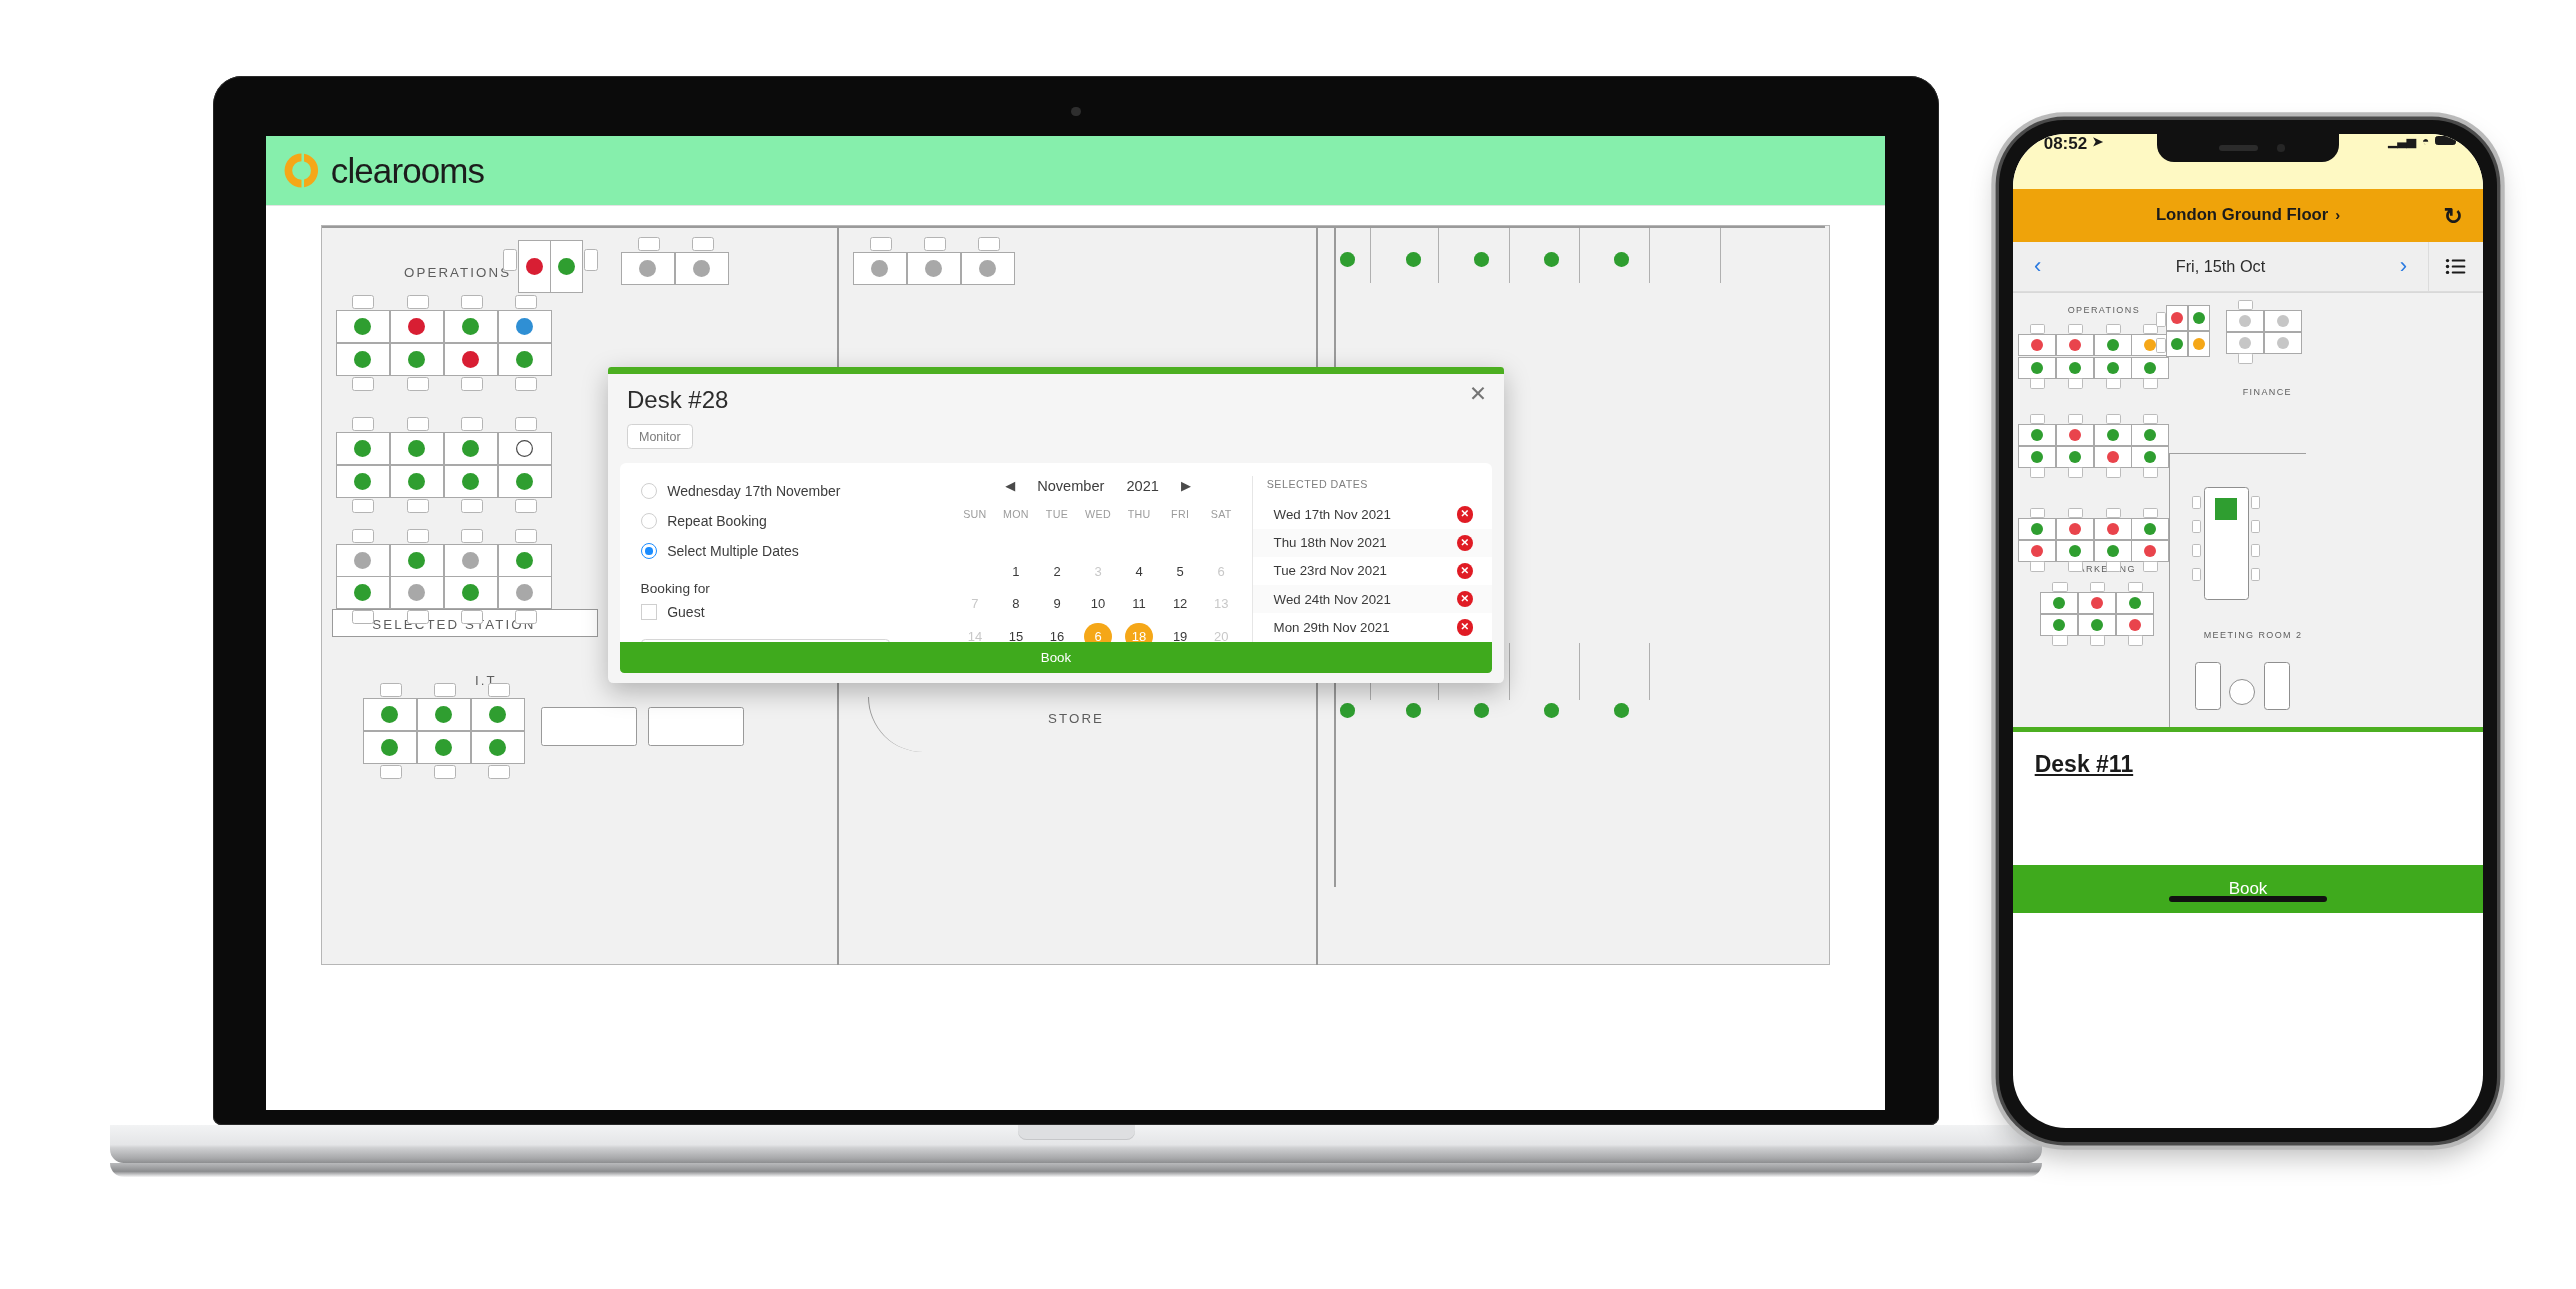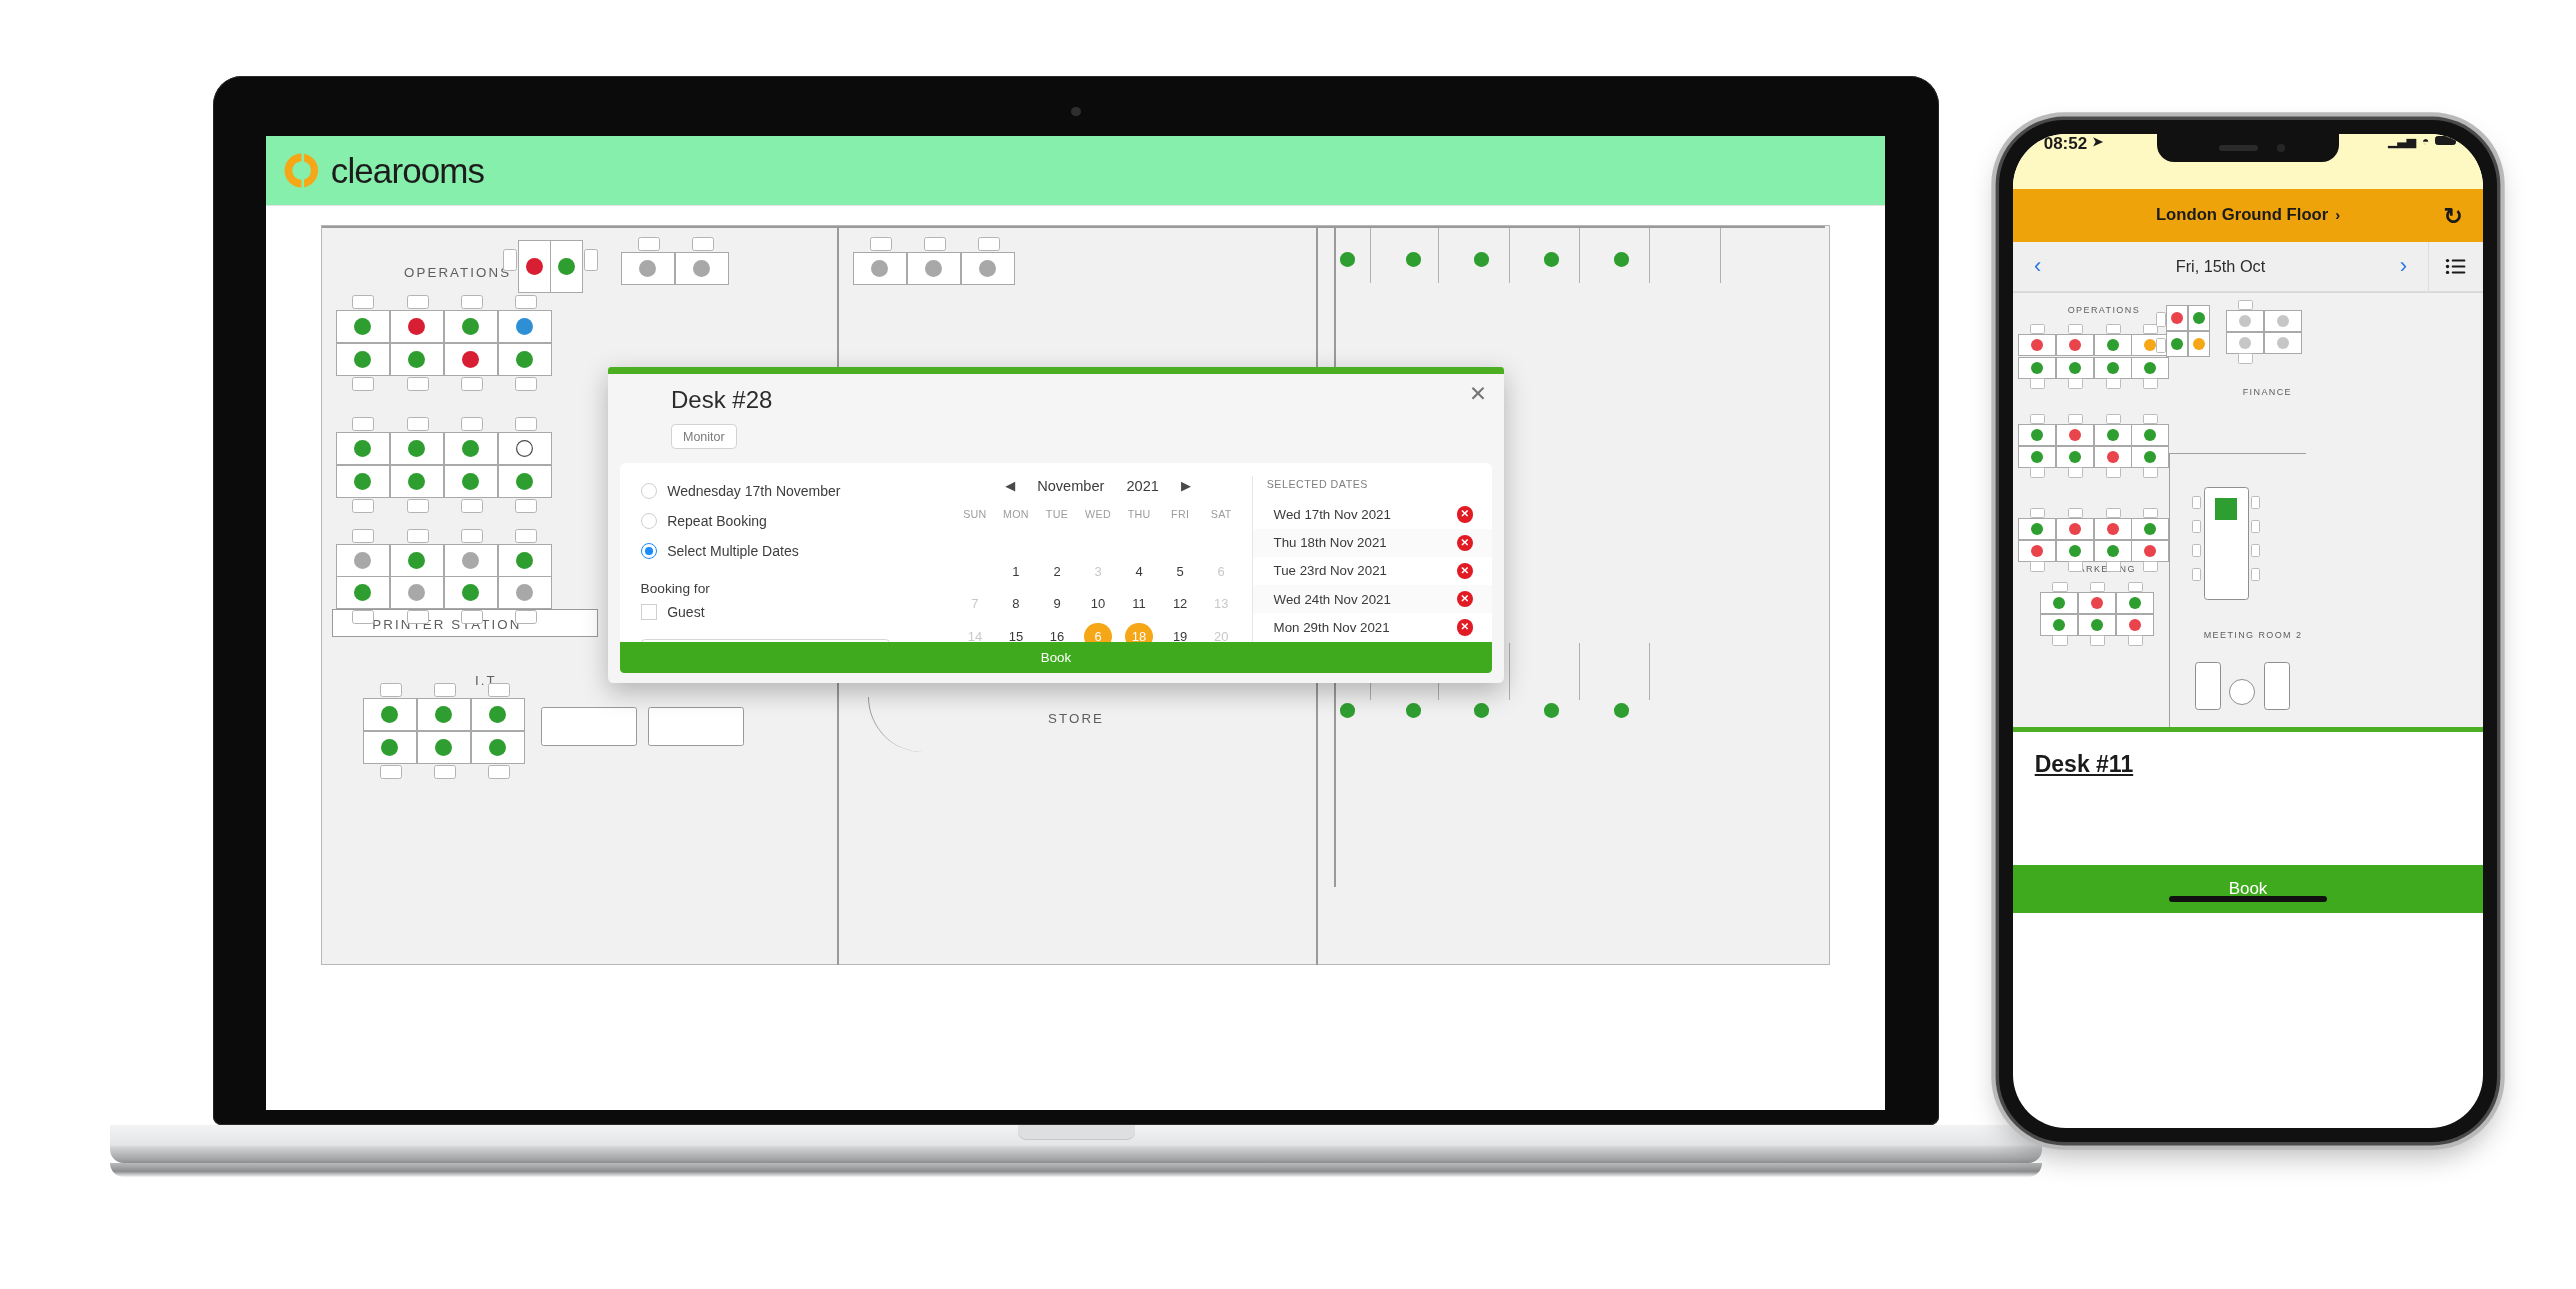--- a/index.html
+++ b/index.html
@@ -114,21 +114,21 @@
   }
 
   
   .modal {
     position:absolute; left:342px; top:161px; width:896px; height:316px;
     background:#f5f5f5; border-radius:3.4px 3.4px 5.2px 5.2px;
     box-shadow: 0 8.6px 26px rgba(0,0,0,.26);
     border-top:7.7px solid #4caf21;
     display:flex; flex-direction:column;
   }
-  .modal-head { padding:12px 19px 3.4px 19px; position:relative;margin-left:44px; }
+  .modal-head { padding:12px 19px 3.4px 19px; position:relative; }
   .modal-title { font-size:24px; color:#2c2c2c; font-weight:400; }
   .modal-close {
     position:absolute; right:17px; top:10.3px; font-size:21.5px; color:#757575; cursor:pointer;
     line-height:1; font-weight:300;
   }
   .chip {
     display:inline-block; margin-top:10.3px; padding:4.3px 11px; font-size:12.5px; color:#7b7b7b;
     border:0.9px solid #d2d2d2; border-radius:4.3px; background:#fff;
   }
   .modal-body {
@@ -282,21 +282,21 @@
 
       <div class="floor-wrap">
         <div class="floor">
 
           <div class="zone-label" style="left:82px; top:39px;">OPERATIONS</div>
           <div class="zone-label" style="left:1039px; top:144px;">CAR PARK</div>
           <div class="zone-label" style="left:726px; top:485px;">STORE</div>
           <div class="zone-label" style="left:153px; top:447px;">I.T</div>
 
           <div class="room-box" style="left:10.3px; top:383px; width:266px; height:27.5px;">
-            <div class="zone-label" style="left:39px; top:6.9px;">PRINTER STATION</div>
+            <div class="zone-label" style="left:39px; top:6.9px;">SELECTED STATION</div>
           </div>
 
           <div class="wall" style="left:0; top:0; width:1503px; height:1.7px;"></div>
           <div class="wall" style="left:515px; top:0; width:1.7px; height:160px;"></div>
           <div class="wall" style="left:515px; top:292px; width:1.7px; height:447px;"></div>
           <div class="wall" style="left:515px; top:292px; width:481px; height:1.7px;"></div>
           <div class="wall" style="left:994px; top:292px; width:1.7px; height:447px;"></div>
           <div class="wall" style="left:515px; top:453px; width:481px; height:1.7px;"></div>
           <div class="wall" style="left:994px; top:0; width:1.7px; height:156px;"></div>
           <div class="wall" style="left:1012px; top:0; width:1.7px; height:661px;"></div>

